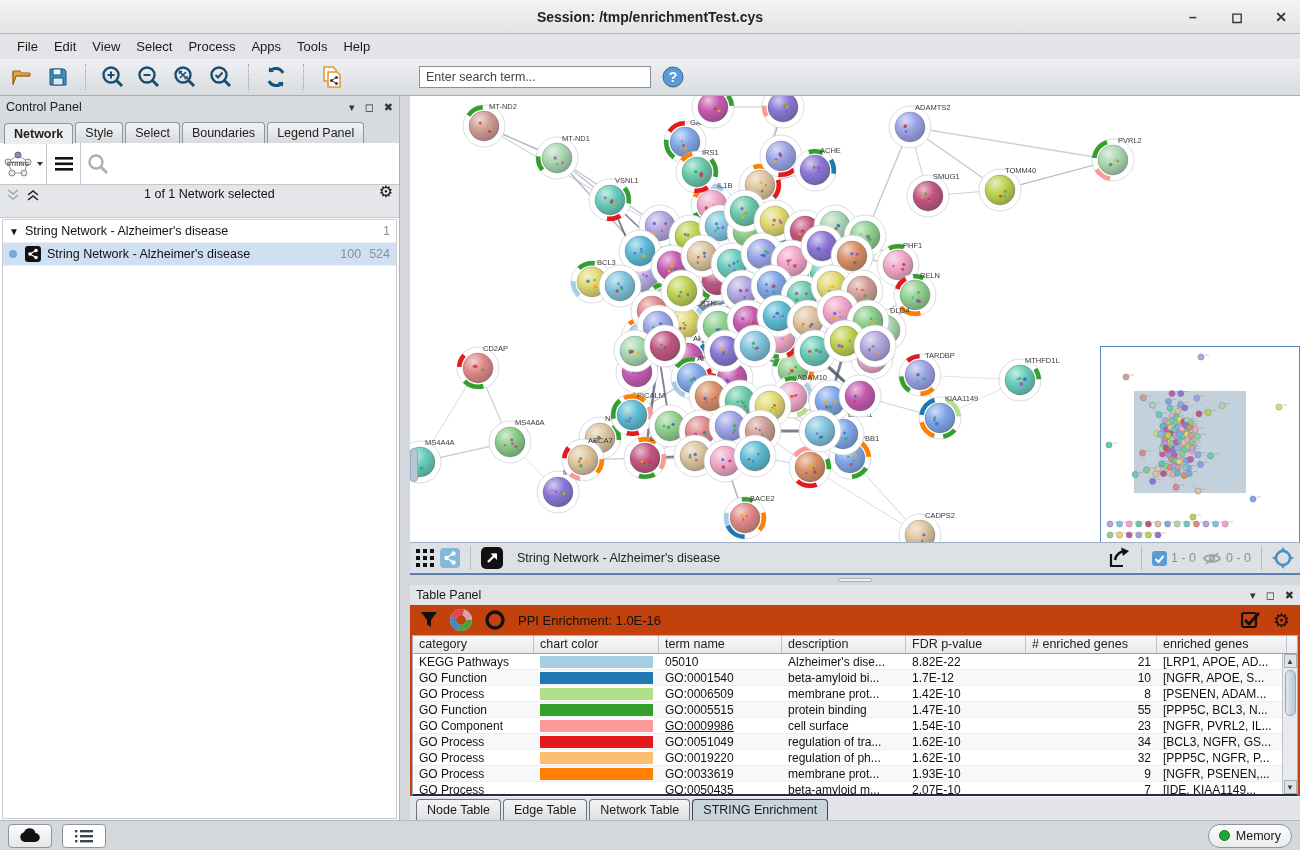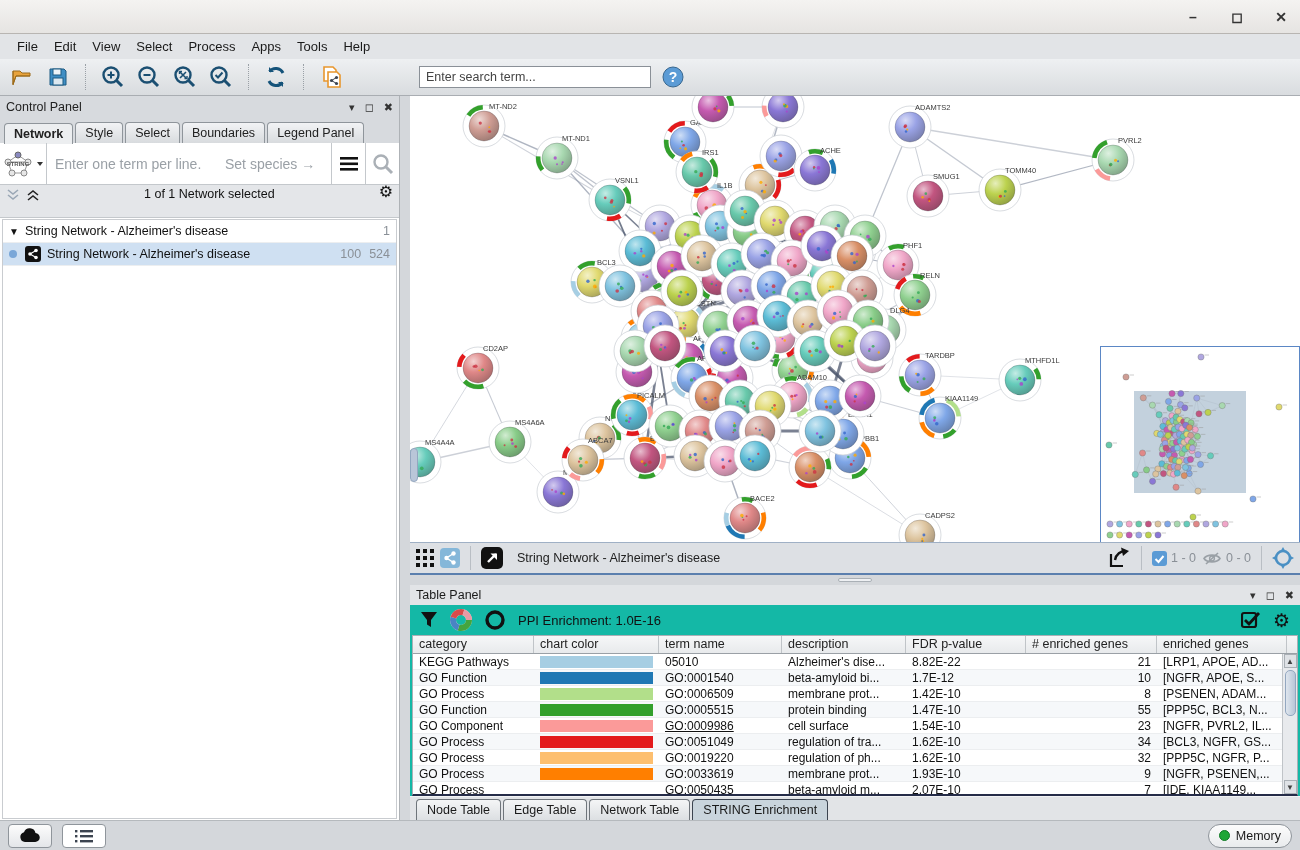--- a/index.html
+++ b/index.html
@@ -63,21 +63,21 @@
   .net-bottombar { height:32px; flex:0 0 32px; background:#dde0e4; border-bottom:2px solid #5b7fae; display:flex; align-items:center; padding:0 6px; gap:6px; }
   .nb-group { display:flex; align-items:center; gap:6px; }
   .nb-sep { width:1px; height:24px; background:#b9bec4; margin:0 4px; }
   .nb-title { flex:1; font-size:12.5px; color:#222; padding-left:8px; }
   .nb-counter { color:#8a9097; font-size:12.5px; display:flex; align-items:center; gap:4px; }
 
   .h-splitter { height:10px; flex:0 0 10px; background:#d4d7db; position:relative; }
   .h-splitter .handle { position:absolute; left:50%; top:3px; width:34px; height:4px; margin-left:-17px; background:#eef0f3; border:1px solid #aab0b6; border-radius:2px; }
 
   
-  .table-panel { flex:1 1 auto; background:#14b8a6; display:flex; flex-direction:column; min-height:0; }
+  .table-panel { flex:1 1 auto; background:#c2410c; display:flex; flex-direction:column; min-height:0; }
   .tp-header { height:20px; flex:0 0 20px; display:flex; align-items:center; padding:0 6px; font-size:12.5px; background:#e2e4e7; }
   .tp-header .ph-title { flex:1; }
   .tp-toolbar { height:30px; flex:0 0 30px; display:flex; align-items:center; gap:12px; padding:0 10px; }
   .tp-toolbar .ppi { font-size:13px; color:#111; }
   .tp-toolbar .spacer { flex:1; }
   .enrich-table { flex:1; display:flex; flex-direction:column; margin:0 2px; border:1px solid #aab0b6; border-bottom:2px solid #252c48; background:#fff; min-height:0; overflow:hidden; }
   .et-headrow { display:flex; flex:0 0 18px; background:linear-gradient(#f6f7f8,#e8eaec); border-bottom:1px solid #9aa0a6; }
   .et-hcell { font-size:12.5px; color:#222; padding:1px 6px; border-right:1px solid #c0c4c8; overflow:hidden; white-space:nowrap; }
   .et-body { flex:1; overflow:hidden; position:relative; }
   .et-row { display:flex; height:16px; border-bottom:1px solid #eceef0; background:#fff; }
@@ -99,20 +99,21 @@
   .memory-btn { margin-left:auto; height:24px; background:linear-gradient(#fcfcfc,#e9ebed); border:1px solid #8f959b; border-radius:12px; display:flex; align-items:center; gap:6px; padding:0 10px; font-size:12.5px; }
   .mem-dot { width:11px; height:11px; border-radius:50%; background:#1ea637; border:1px solid #117a26; }
   svg { display:block; }
 </style>
 </head>
 <body>
 
 <div class="app">
 
   <div class="titlebar">
+    <div class="title">Session: /tmp/enrichmentTest.cys</div>
     <div class="win-controls">
       <div class="win-btn">–</div>
       <div class="win-btn">◻</div>
       <div class="win-btn">✕</div>
     </div>
   </div>
 
   <div class="menubar" id="menubar">
       <div class="menu-item">File</div>
       <div class="menu-item">Edit</div>
@@ -228,24 +229,20 @@
               <circle cx="6" cy="13" r="3" fill="#e6e6e6" stroke="#888"></circle>
               <circle cx="26" cy="13" r="3" fill="#e6e6e6" stroke="#888"></circle>
               <circle cx="10" cy="24" r="3" fill="#e6e6e6" stroke="#888"></circle>
               <circle cx="22" cy="24" r="3" fill="#e6e6e6" stroke="#888"></circle>
             <text x="16" y="17" font-size="6" fill="#555" text-anchor="middle" font-weight="bold" font-family="Liberation Sans, sans-serif">STRING</text>
           </svg>
           <svg width="8" height="8" viewBox="0 0 8 8">
               <path d="M1 2l3 4 3-4z" fill="#333"></path>
             </svg>
         </span>
-        <div class="string-input-wrap">
-          <input class="string-input" placeholder="Enter one term per line." style="">
-          <span class="species-label">Set species →</span>
-        </div>
         <span class="icon-btn">
           <svg width="18" height="14" viewBox="0 0 18 14">
               <rect y="0" width="18" height="2.6" fill="#111"></rect>
               <rect y="5.5" width="18" height="2.6" fill="#111"></rect>
               <rect y="11" width="18" height="2.6" fill="#111"></rect>
             </svg>
         </span>
         <span class="icon-btn">
           <svg width="22" height="22" viewBox="0 0 22 22">
               <circle cx="9" cy="9" r="6.5" fill="none" stroke="#aab0b6" stroke-width="2.4"></circle>

